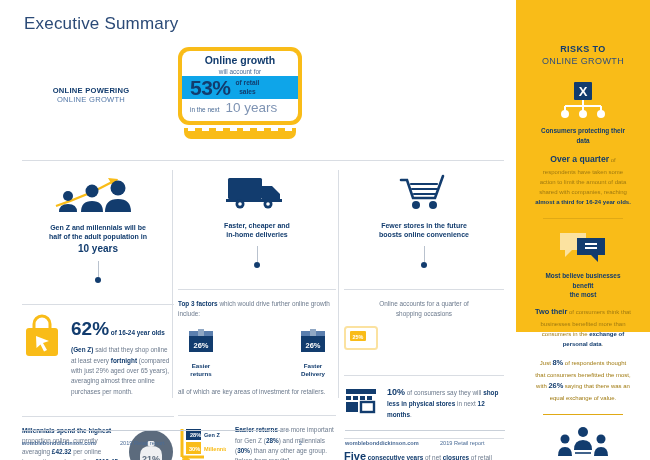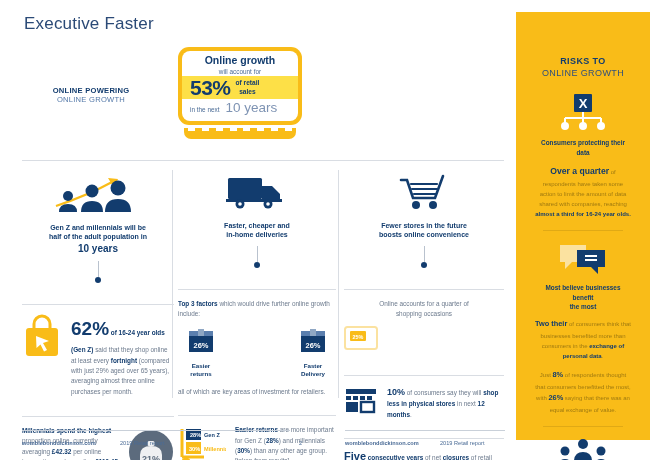--- a/index.html
+++ b/index.html
@@ -30,21 +30,21 @@
   .badge-wrap { position:absolute; left:178px; top:47px; width:124px; }
   .badge {
     position: relative; width: 124px; height: 78px;
     background: #f9bc18; border-radius: 11px; padding: 4px;
   }
   .badge-inner { width:100%; height:100%; background:#fff; border-radius:8px; overflow:hidden;
       display:flex; flex-direction:column; }
   .b-row1 { text-align:center; padding-top:4px; }
   .b-t1 { font-size:10.5px; font-weight:bold; color:#123c6e; line-height:1.1; }
   .b-t2 { font-size:6.4px; color:#4a6b96; line-height:1.5; }
-  .b-row2 { background:#fde047; display:flex; align-items:center; padding:1px 8px; }
+  .b-row2 { background:#0ea5e9; display:flex; align-items:center; padding:1px 8px; }
   .b-53 { font-size:21px; font-weight:bold; color:#123c6e; letter-spacing:-.5px; line-height:1; }
   .b-ofretail { font-size:6.6px; font-weight:bold; color:#123c6e; line-height:1.25; margin-left:5px; text-align:center;}
   .b-row3 { display:flex; align-items:baseline; padding:1px 8px 0 8px; }
   .b-next { font-size:6.4px; color:#4a6b96; }
   .b-10y { font-size:13.5px; color:#7e93b3; margin-left:6px; font-weight:300;}
   .badge-base { position:absolute; left:184px; top:128px; width:112px; height:11px;
       background:#f9bc18; border-radius:0 0 7px 7px; }
   .badge-teeth { position:absolute; left:188px; top:126px; width:104px; height:5px;
       display:flex; justify-content:space-between; }
   .badge-teeth i { display:block; width:7px; height:5px; background:#fff; }
@@ -84,21 +84,21 @@
   .boxcell { width:46px; text-align:center; }
   .box-ic { width:28px; height:26px; margin:0 auto 4px; position:relative; }
   .box-lbl { font-size:6.2px; font-weight:bold; color:#123c6e; line-height:1.4; }
 
   
   .center-txt { text-align:center; }
   .tablet { width:34px; height:26px; margin:6px auto 0; position:relative; }
 
   
   .side {
-    position:absolute; right:0; top:12px; width:134px; height:428px;
+    position:absolute; right:0; top:0; width:134px; height:332px;
     background:#f9bc18; padding:0 19px;
   }
   .side-title { text-align:center; margin-top:44px; line-height:1.3; }
   .side-title .s1 { font-size:9px; font-weight:bold; color:#123c6e; letter-spacing:.4px; }
   .side-title .s2 { font-size:9px; font-weight:normal; color:#2f4f7d; letter-spacing:.4px; }
   .side-blk { margin-top:14px; text-align:center; }
   .side-head { font-size:6.4px; font-weight:bold; color:#123c6e; line-height:1.45; margin-top:7px; }
   .side-body { font-size:6px; color:#a07a10; line-height:1.7; margin-top:7px; }
   .side-body b { color:#123c6e; }
   .side-body .lead { font-size:8.6px; font-weight:bold; color:#123c6e; }
@@ -110,21 +110,21 @@
   .foot-txt { position:absolute; font-size:5.6px; color:#4a6b96; }
   .foot-txt.b { font-weight:bold; }
 </style>
 </head>
 <body>
 
 <div class="page">
 
   <div class="main">
 
-    <div class="title">Executive Faster</div>
+    <div class="title">Executive Summary</div>
 
     <div class="factors">
       <div class="l1">ONLINE POWERING</div>
       <div class="l2">ONLINE GROWTH</div>
     </div>
 
     <div class="badge-wrap">
       <div class="badge">
         <div class="badge-inner">
           <div class="b-row1">

